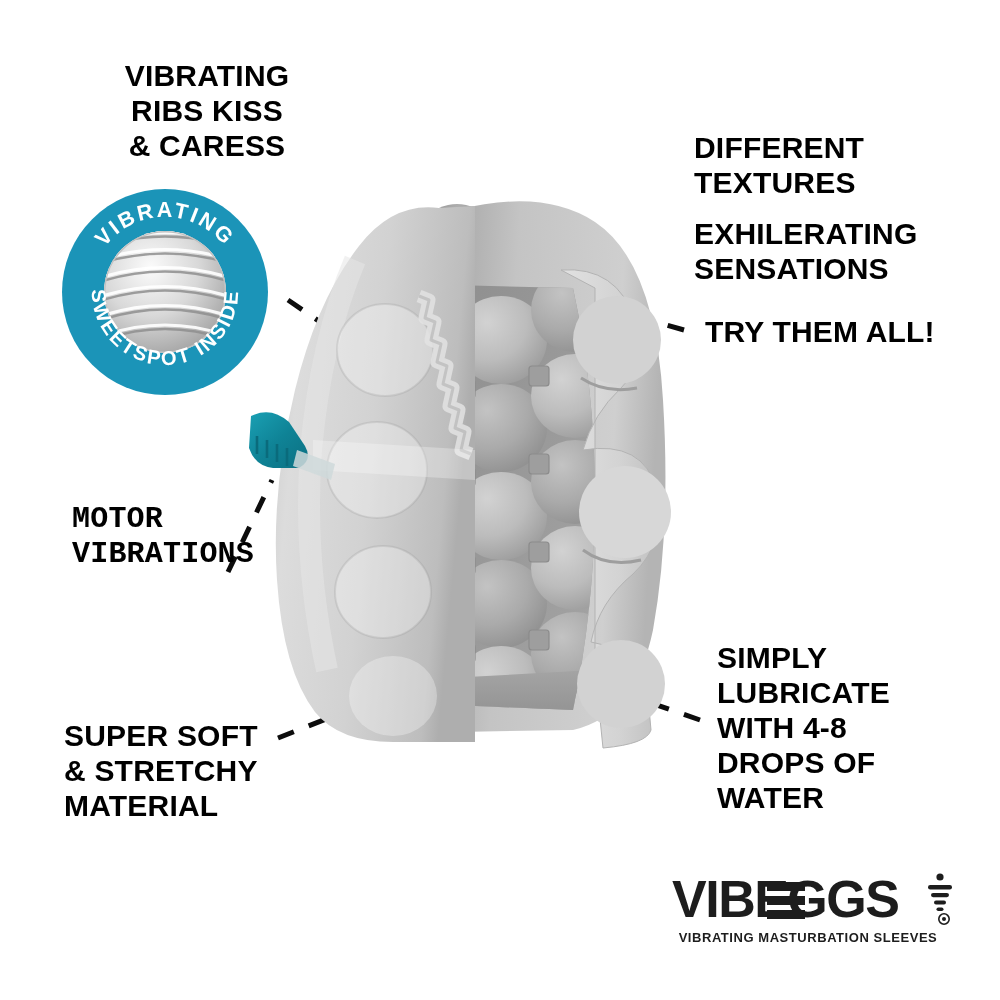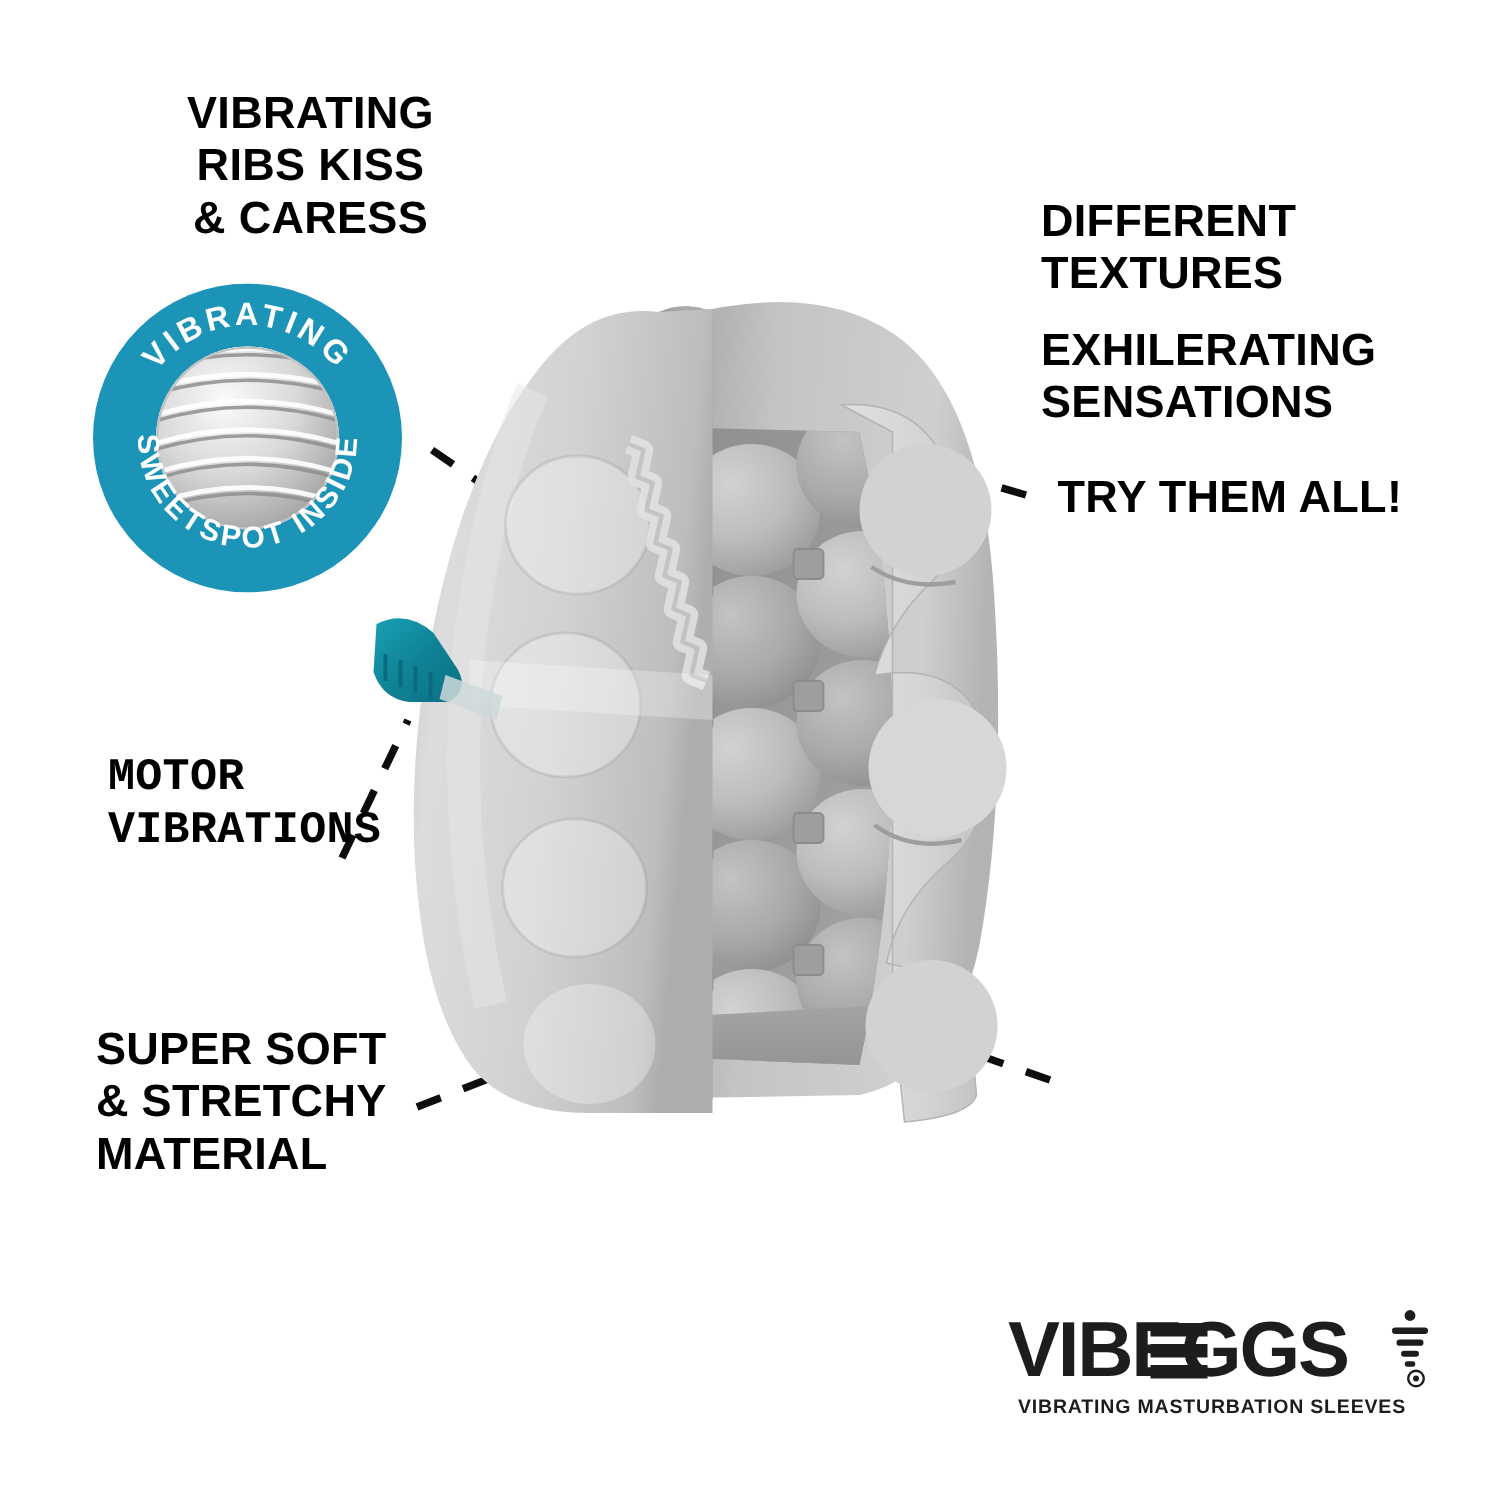--- a/index.html
+++ b/index.html
@@ -24,21 +24,21 @@
     font-size: 30px;
     line-height: 1.17;
     letter-spacing: 0.2px;
     white-space: pre-line;
   }
   .callout.center { text-align: center; }
   .callout.left   { text-align: left; }
 
   #callout-ribs      { left: 72px;  top: 58px;  width: 270px; }
   #callout-motor     { left: 72px;  top: 502px; width: 280px; font-family: Liberation Mono, monospace; }
-  #callout-material  { left: 64px;  top: 682px; width: 300px; }
+  #callout-material  { left: 64px;  top: 718px; width: 300px; }
   #callout-textures  { left: 694px; top: 130px; width: 290px; }
   #callout-sensations{ left: 694px; top: 216px; width: 300px; }
   #callout-tryall    { left: 705px; top: 314px; width: 300px; }
   #callout-lube      { left: 717px; top: 640px; width: 280px; }
 
   
   #badge {
     position: absolute;
     left: 62px;
     top: 189px;
@@ -344,20 +344,25 @@
 MATERIAL</div>
 
   <div class="callout left" id="callout-textures">DIFFERENT
 TEXTURES</div>
 
   <div class="callout left" id="callout-sensations">EXHILERATING
 SENSATIONS</div>
 
   <div class="callout left" id="callout-tryall">TRY THEM ALL!</div>
 
+  <div class="callout left" id="callout-lube">SIMPLY
+LUBRICATE
+WITH 4-8
+DROPS OF
+WATER</div>
 
   <div id="logo">
     <div id="logo-wordmark">
       <svg viewBox="0 0 290 56" xmlns="http://www.w3.org/2000/svg">
 
         <text x="0" y="45" font-family="Liberation Sans, sans-serif" font-size="52" font-weight="bold" fill="#1d1d1d" letter-spacing="-1.5" id="logo-word-text">VIBEGGS</text>
 
         <g fill="#1d1d1d">
           <rect x="95" y="10" width="38" height="9"></rect>
           <rect x="95" y="24" width="38" height="9"></rect>

